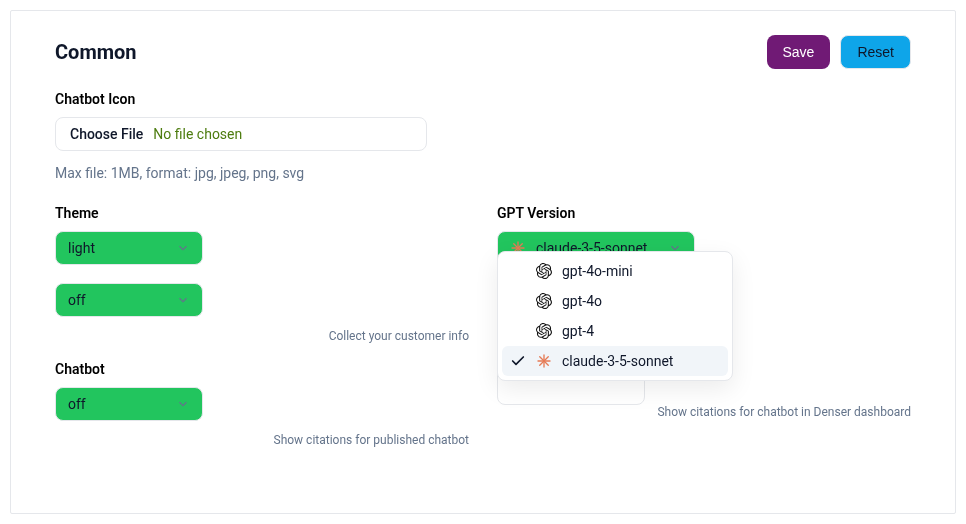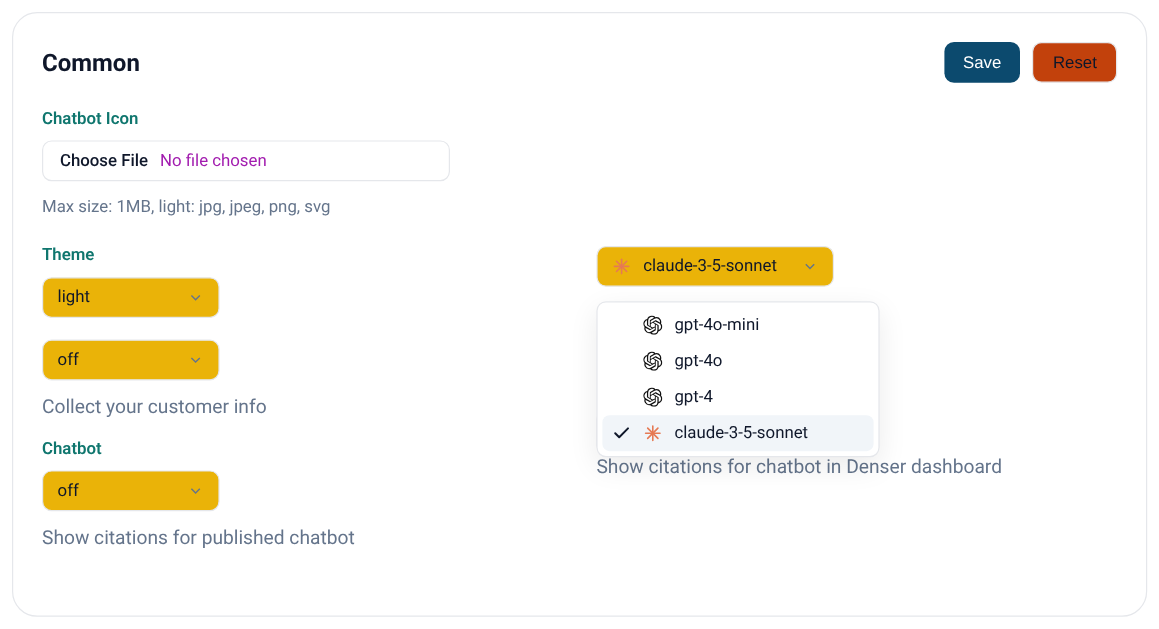--- a/index.html
+++ b/index.html
@@ -4,22 +4,22 @@
   <style>
     * { box-sizing: border-box; margin: 0; padding: 0; }
     body {
       font-family: -apple-system, BlinkMacSystemFont, "Segoe UI", Roboto, Helvetica, Arial, sans-serif;
       background: #fff;
       padding: 10px;
       color: #0f172a;
     }
     .card {
       border: 1px solid #e5e7eb;
-      border-radius: 21px;
-      padding: 24px 24px;
+      border-radius: 2px;
+      padding: 24px 44px;
       width: 946px;
       min-height: 504px;
       position: relative;
     }
     .header-row {
       display: flex;
       justify-content: space-between;
       align-items: center;
       margin-bottom: 22px;
     }
@@ -31,50 +31,50 @@
     .header-actions { display: flex; gap: 10px; }
     .btn {
       border-radius: 8px;
       padding: 8px 16px;
       font-size: 14px;
       font-weight: 500;
       cursor: pointer;
       border: none;
     }
     .btn-primary {
-      background: #0c4a6e;
+      background: #701a75;
       color: #fff;
     }
     .btn-secondary {
-      background: #c2410c;
+      background: #0ea5e9;
       color: #0f172a;
       border: 1px solid #e5e7eb;
     }
     .section-label {
       font-size: 14px;
       font-weight: 600;
-      color: #0f766e;
+      color: #000000;
       margin-bottom: 10px;
     }
     .file-input {
       border: 1px solid #e5e7eb;
       border-radius: 8px;
       padding: 8px 14px;
       display: inline-flex;
       align-items: center;
       gap: 10px;
-      width: 340px;
+      width: 372px;
       cursor: pointer;
       font-size: 14px;
     }
     .file-btn-label {
       font-weight: 500;
       color: #0f172a;
     }
-    .file-status { color: #a21caf; }
+    .file-status { color: #4d7c0f; }
     .hint {
       font-size: 14px;
       color: #64748b;
       margin-top: 14px;
     }
     .form-row-icon { margin-bottom: 24px; }
     .columns {
       display: flex;
       gap: 28px;
     }
@@ -84,32 +84,33 @@
       border: 1px solid #e5e7eb;
       border-radius: 8px;
       padding: 8px 12px;
       display: inline-flex;
       align-items: center;
       justify-content: space-between;
       gap: 30px;
       font-size: 14px;
       cursor: pointer;
       min-width: 148px;
-      background: #eab308;
+      background: #22c55e;
     }
     .select .value { color: #0f172a; }
     .chevron {
       width: 14px; height: 14px;
       color: #64748b;
       flex-shrink: 0;
     }
     .field-help {
-      font-size: 16px;
+      font-size: 12px;
       color: #64748b;
       margin-top: 12px;
+      text-align: right;
     }
     .select-gpt {
       min-width: 198px;
       gap: 10px;
     }
     .select-gpt .left {
       display: flex; align-items: center; gap: 10px;
     }
     .icon-wrap {
       width: 16px; height: 16px;
@@ -167,21 +168,21 @@
       <button class="btn btn-secondary">Reset</button>
     </div>
   </div>
 
   <div class="form-row-icon">
     <div class="section-label">Chatbot Icon</div>
     <div class="file-input">
       <span class="file-btn-label">Choose File</span>
       <span class="file-status">No file chosen</span>
     </div>
-    <div class="hint">Max size: 1MB, light: jpg, jpeg, png, svg</div>
+    <div class="hint">Max file: 1MB, format: jpg, jpeg, png, svg</div>
   </div>
 
   <div class="columns">
     <div class="col">
       <div class="field">
         <div class="section-label">Theme</div>
         <div class="select">
           <span class="value">light</span>
           <svg class="chevron" viewBox="0 0 24 24" fill="none" stroke="currentColor" stroke-width="2">
               <polyline points="6 9 12 15 18 9"></polyline>
@@ -206,20 +207,21 @@
           <svg class="chevron" viewBox="0 0 24 24" fill="none" stroke="currentColor" stroke-width="2">
               <polyline points="6 9 12 15 18 9"></polyline>
             </svg>
         </div>
         <div class="field-help">Show citations for published chatbot</div>
       </div>
     </div>
 
     <div class="col">
       <div class="field gpt-section">
+        <div class="section-label">GPT Version</div>
         <div class="select select-gpt">
           <span class="left">
             <span class="icon-wrap">
               <svg viewBox="0 0 24 24" width="16" height="16">
                   <g stroke="#e67a54" stroke-width="2" stroke-linecap="round">
                     <line x1="12" y1="3" x2="12" y2="21"></line>
                     <line x1="3" y1="12" x2="21" y2="12"></line>
                     <line x1="5.6" y1="5.6" x2="18.4" y2="18.4"></line>
                     <line x1="18.4" y1="5.6" x2="5.6" y2="18.4"></line>
                   </g>

